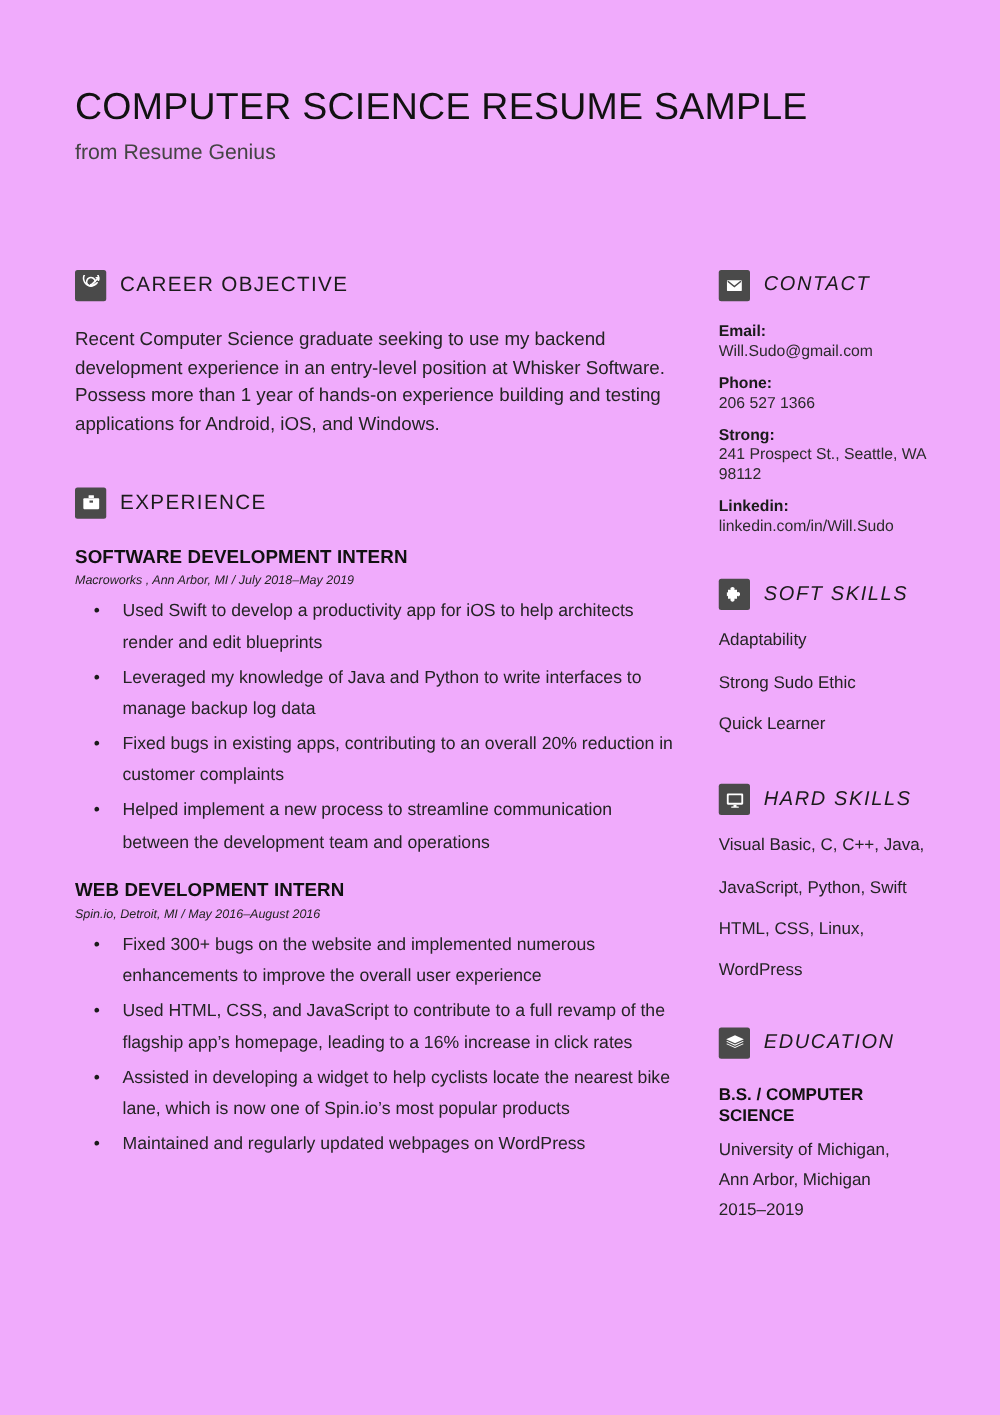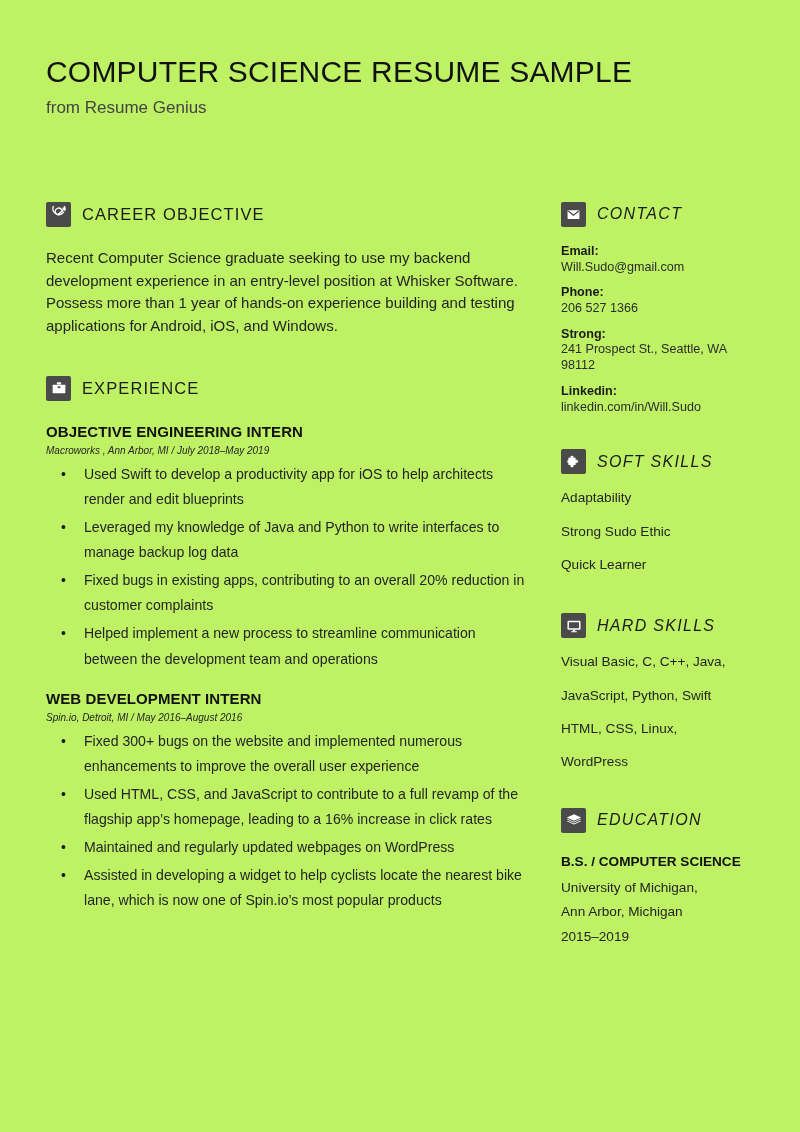--- a/index.html
+++ b/index.html
@@ -11,23 +11,23 @@
     width: 800px;
     height: 1132px;
     font-family: "Liberation Sans", sans-serif;
     color: #1b1b1b;
     position: relative;
     overflow: hidden;
   }
   .page {
     position: absolute;
     inset: 0;
-    background: #bef264;
+    background: #f0abfc;
     box-sizing: border-box;
-    padding: 4px;
+    padding: 18px;
   }
 
   
   .header {
     padding: 52px 40px 0 42px;
   }
   .doc-title {
     font-size: 30px;
     font-weight: 400;
     letter-spacing: 0.2px;
@@ -218,38 +218,38 @@
           <svg width="16" height="16" viewBox="0 0 24 24">
             <rect x="2.5" y="7" width="19" height="13" rx="1" fill="#ffffff"></rect>
             <rect x="8.8" y="3.2" width="6.4" height="3.4" rx="0.6" fill="#ffffff"></rect>
             <rect x="9.9" y="9.6" width="4.2" height="2.6" fill="#4a4a4a"></rect>
           </svg>
         </span>
         <span class="sec-title">EXPERIENCE</span>
       </div>
 
       <div class="exp-block" style="margin-top:22px;">
-        <div class="job-title">OBJECTIVE ENGINEERING INTERN</div>
+        <div class="job-title">SOFTWARE DEVELOPMENT INTERN</div>
         <div class="job-meta">Macroworks , Ann Arbor, MI / July 2018–May 2019</div>
         <ul class="bullets">
           <li>Used Swift to develop a productivity app for iOS to help architects render and edit blueprints</li>
           <li>Leveraged my knowledge of Java and Python to write interfaces to manage backup log data</li>
           <li>Fixed bugs in existing apps, contributing to an overall 20% reduction in customer complaints</li>
           <li>Helped implement a new process to streamline communication between the development team and operations</li>
         </ul>
       </div>
 
       <div class="exp-block" style="margin-top:18px;">
         <div class="job-title">WEB DEVELOPMENT INTERN</div>
         <div class="job-meta">Spin.io, Detroit, MI / May 2016–August 2016</div>
         <ul class="bullets">
           <li>Fixed 300+ bugs on the website and implemented numerous enhancements to improve the overall user experience</li>
           <li>Used HTML, CSS, and JavaScript to contribute to a full revamp of the flagship app’s homepage, leading to a 16% increase in click rates</li>
+          <li>Assisted in developing a widget to help cyclists locate the nearest bike lane, which is now one of Spin.io’s most popular products</li>
           <li>Maintained and regularly updated webpages on WordPress</li>
-          <li>Assisted in developing a widget to help cyclists locate the nearest bike lane, which is now one of Spin.io’s most popular products</li>
         </ul>
       </div>
 
     </div>
 
     <div class="col-right">
 
       <div class="sec-head">
         <span class="sec-icon">
           <svg width="15" height="15" viewBox="0 0 24 24">

